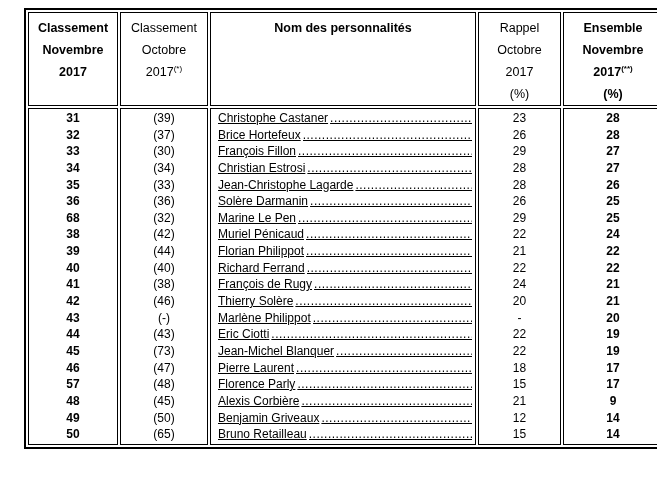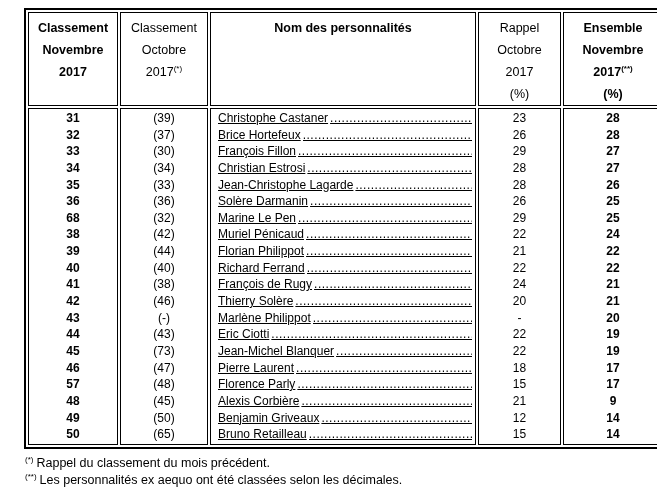--- a/index.html
+++ b/index.html
@@ -284,18 +284,14 @@
             <div class="line">17</div>
             <div class="line">17</div>
             <div class="line">9</div>
             <div class="line">14</div>
             <div class="line">14</div>
           </td>
     </tr>
   </tbody>
     </table>
 
-  <div class="footnotes">
-    <div class="footnote"><sup class="fn">(*)</sup><span>Rappel du classement du mois précédent.</span></div>
-    <div class="footnote"><sup class="fn">(**)</sup><span>Les personnalités ex aequo ont été classées selon les décimales.</span></div>
-  </div>
 
 </div>
 
 </body></html>

